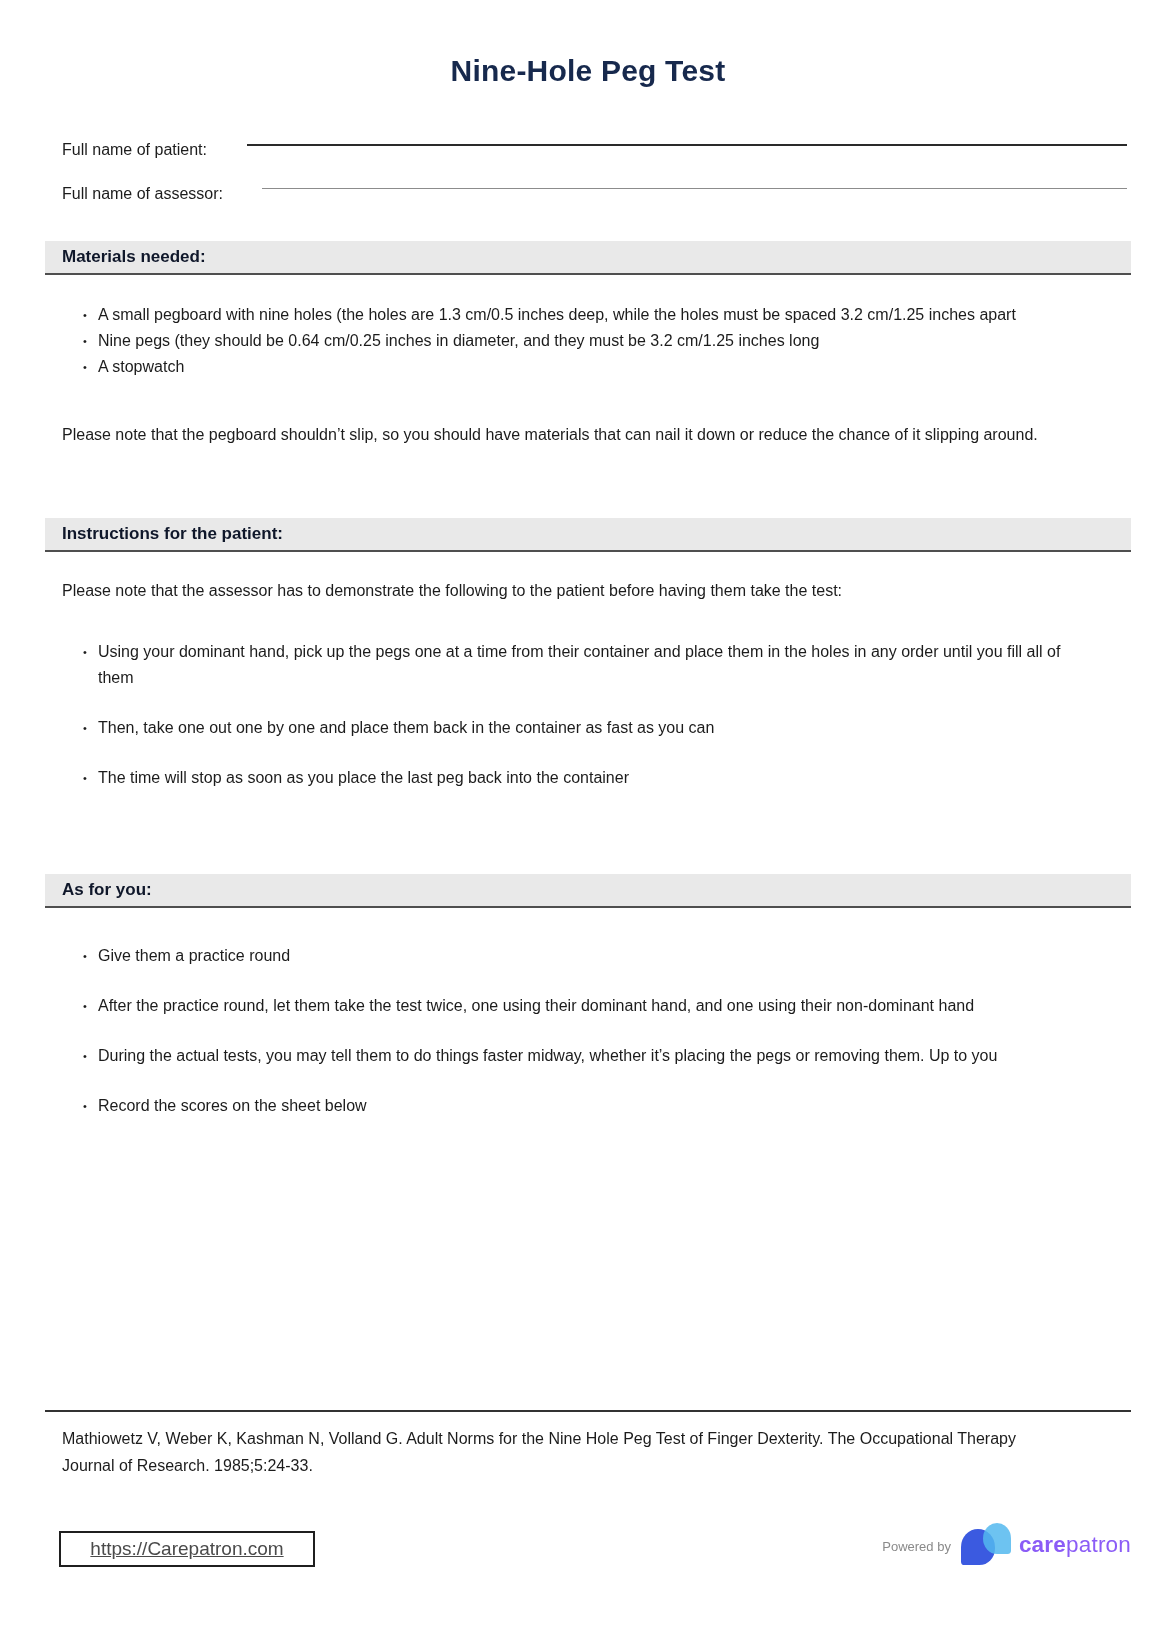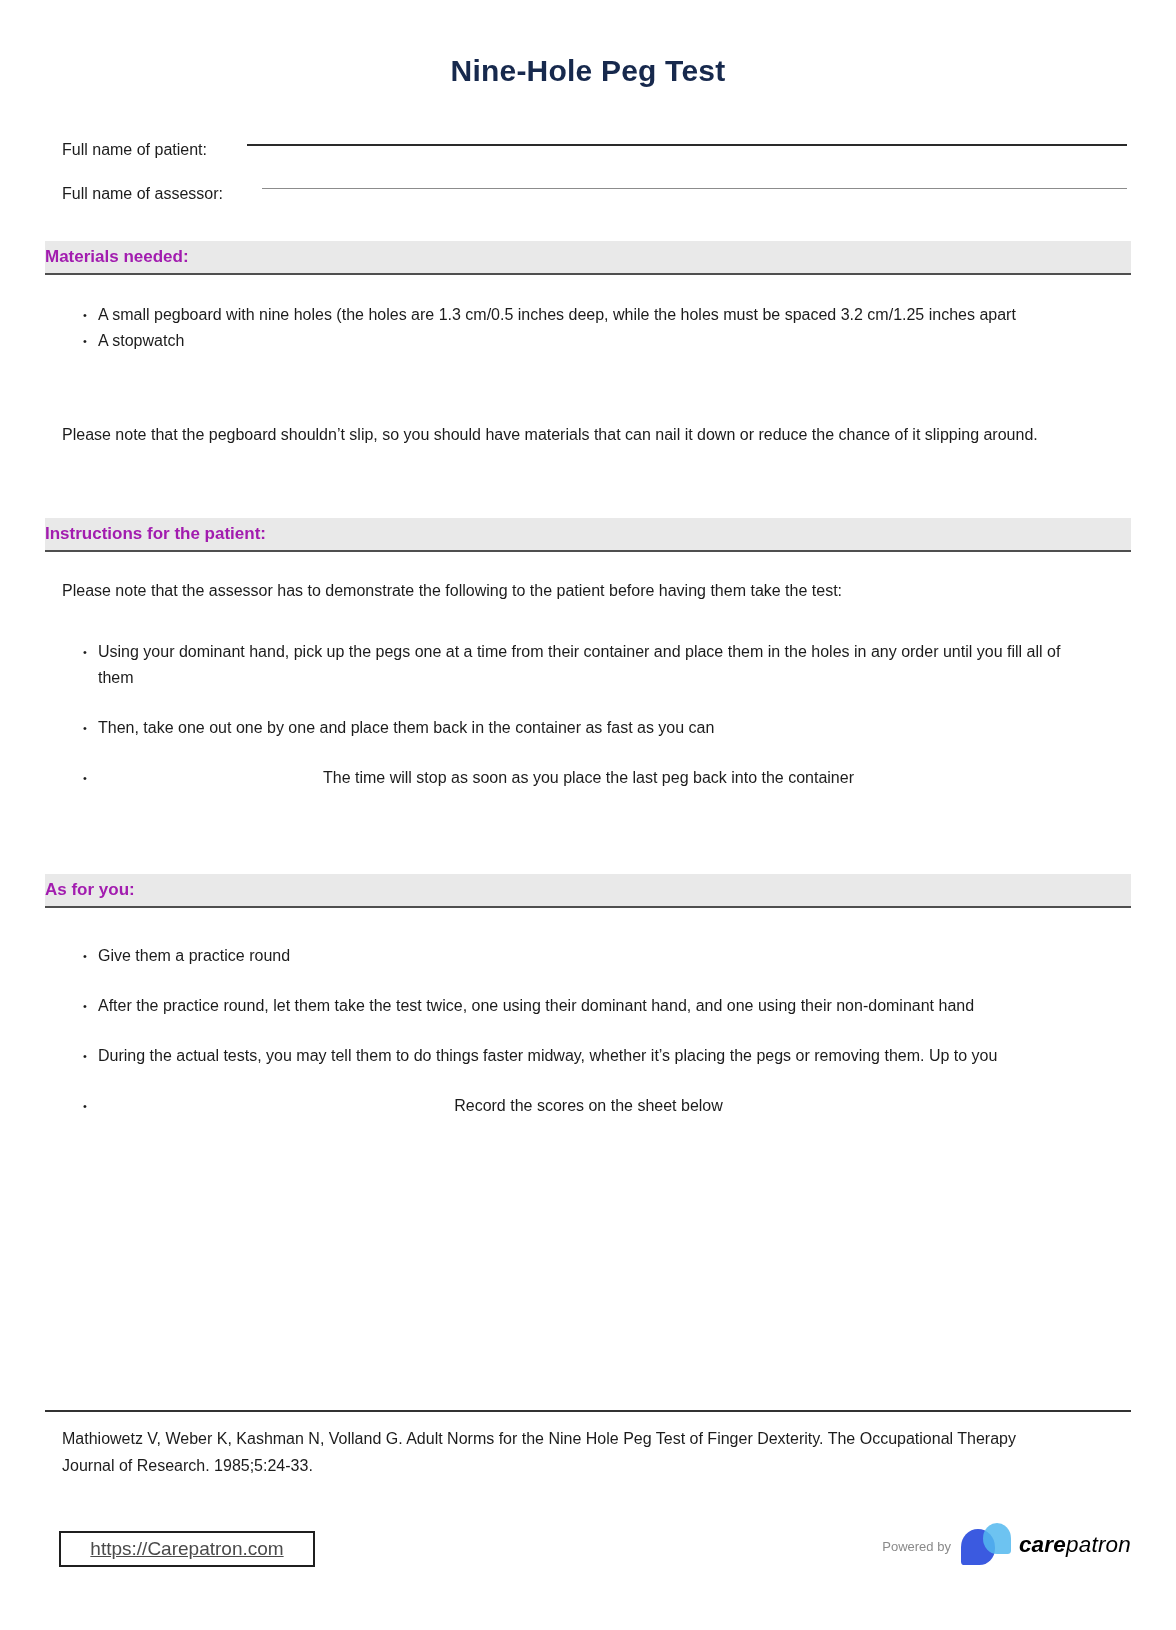--- a/index.html
+++ b/index.html
@@ -13,51 +13,51 @@
   }
   .field-row{position:absolute;left:62px;font-size:16px;color:#1c1c1c;white-space:nowrap;margin-top:18px;}
   .field-row .lbl{display:inline-block;}
   .fill-line{position:absolute;height:0;}
   .line-patient{top:144px;left:247px;width:880px;border-bottom:2px solid #2a2a2a;}
   .line-assessor{top:188px;left:262px;width:865px;border-bottom:1.5px solid #8c8c8c;}
   .section-bar{
     position:absolute;left:45px;width:1086px;height:32px;background:#e9e9e9;
     border-bottom:2px solid #4f4f4f;display:flex;align-items:center;
   }
-  .section-bar .bar-label{font-size:17px;font-weight:bold;color:#a21caf;}
+  .section-bar .bar-label{font-size:17px;font-weight:bold;color:#0f172a;padding-left:17px;}
   .blk{position:absolute;left:62px;font-size:16px;line-height:26px;color:#1c1c1c;}
   .para{line-height:27px;}
   ul.blist{list-style:none;margin:12px;padding:0;}
   ul.blist li{position:relative;padding-left:24px;}
   ul.blist li::before{
     content:"•";position:absolute;left:9px;top:0;font-size:11px;line-height:26px;color:#1c1c1c;
   }
   ul.spaced li{margin-bottom:24px;}
-  ul.spaced li:last-child{margin-bottom:0;text-align:center;}
+  ul.spaced li:last-child{margin-bottom:0;}
   .divider{position:absolute;top:1410px;left:45px;width:1086px;border-bottom:2px solid #333;}
   .citation{position:absolute;top:1425px;left:62px;width:1010px;font-size:16px;line-height:27px;color:#1c1c1c;}
   .url-box{
     position:absolute;top:1531px;left:59px;width:252px;height:32px;
     border:2px solid #1f1f1f;background:#fff;display:flex;align-items:center;justify-content:center;
   }
   .url-box a{font-size:19px;color:#4a4a4a;text-decoration:underline;white-space:nowrap;}
   .footer-right{
     position:absolute;top:1518px;right:45px;height:52px;display:flex;align-items:center;
   }
   .powered{font-size:13px;color:#8a8a8a;margin-right:10px;position:relative;top:2px;}
   .logo-mark{position:relative;width:50px;height:46px;margin-right:8px;}
   .drop-dark{
     position:absolute;left:0;top:8px;width:34px;height:36px;background:#3b5ae0;
     border-radius:50% 50% 46% 10%;
   }
   .drop-light{
     position:absolute;left:22px;top:2px;width:28px;height:31px;background:#54b8ee;opacity:.85;
     border-radius:50% 50% 12% 50%;
   }
-  .brand{font-size:22.5px;color:#000000;letter-spacing:.2px;position:relative;top:1px;font-style:italic;}
+  .brand{font-size:22.5px;color:#8b5cf6;letter-spacing:.2px;position:relative;top:1px;}
   .brand .b{font-weight:bold;}
   
   #mat-list{top:290px;width:1005px;}
   #mat-note{top:421px;width:1070px;}
   #ins-intro{top:577px;width:1070px;}
   #ins-list{top:627px;width:1005px;}
   #you-list{top:931px;width:1005px;}
 </style>
 </head>
 <body>
@@ -74,20 +74,21 @@
   <div class="field-row" style="top:167px;">
     <span class="lbl">Full name of assessor:</span>
   </div>
   <div class="fill-line line-assessor"></div>
 
   <div class="section-bar" style="top:241px;">
     <span class="bar-label">Materials needed:</span>
   </div>
   <ul class="blk blist" id="mat-list">
     <li>A small pegboard with nine holes (the holes are 1.3 cm/0.5 inches deep, while the holes must be spaced 3.2 cm/1.25 inches apart</li>
+    <li>Nine pegs (they should be 0.64 cm/0.25 inches in diameter, and they must be 3.2 cm/1.25 inches long</li>
     <li>A stopwatch</li>
   </ul>
   <div class="blk para" id="mat-note">Please note that the pegboard shouldn’t slip, so you should have materials that can nail it down or reduce the chance of it slipping around.</div>
 
   <div class="section-bar" style="top:518px;">
     <span class="bar-label">Instructions for the patient:</span>
   </div>
   <div class="blk para" id="ins-intro">Please note that the assessor has to demonstrate the following to the patient before having them take the test:</div>
   <ul class="blk blist spaced" id="ins-list">
     <li>Using your dominant hand, pick up the pegs one at a time from their container and place them in the holes in any order until you fill all of them</li>

